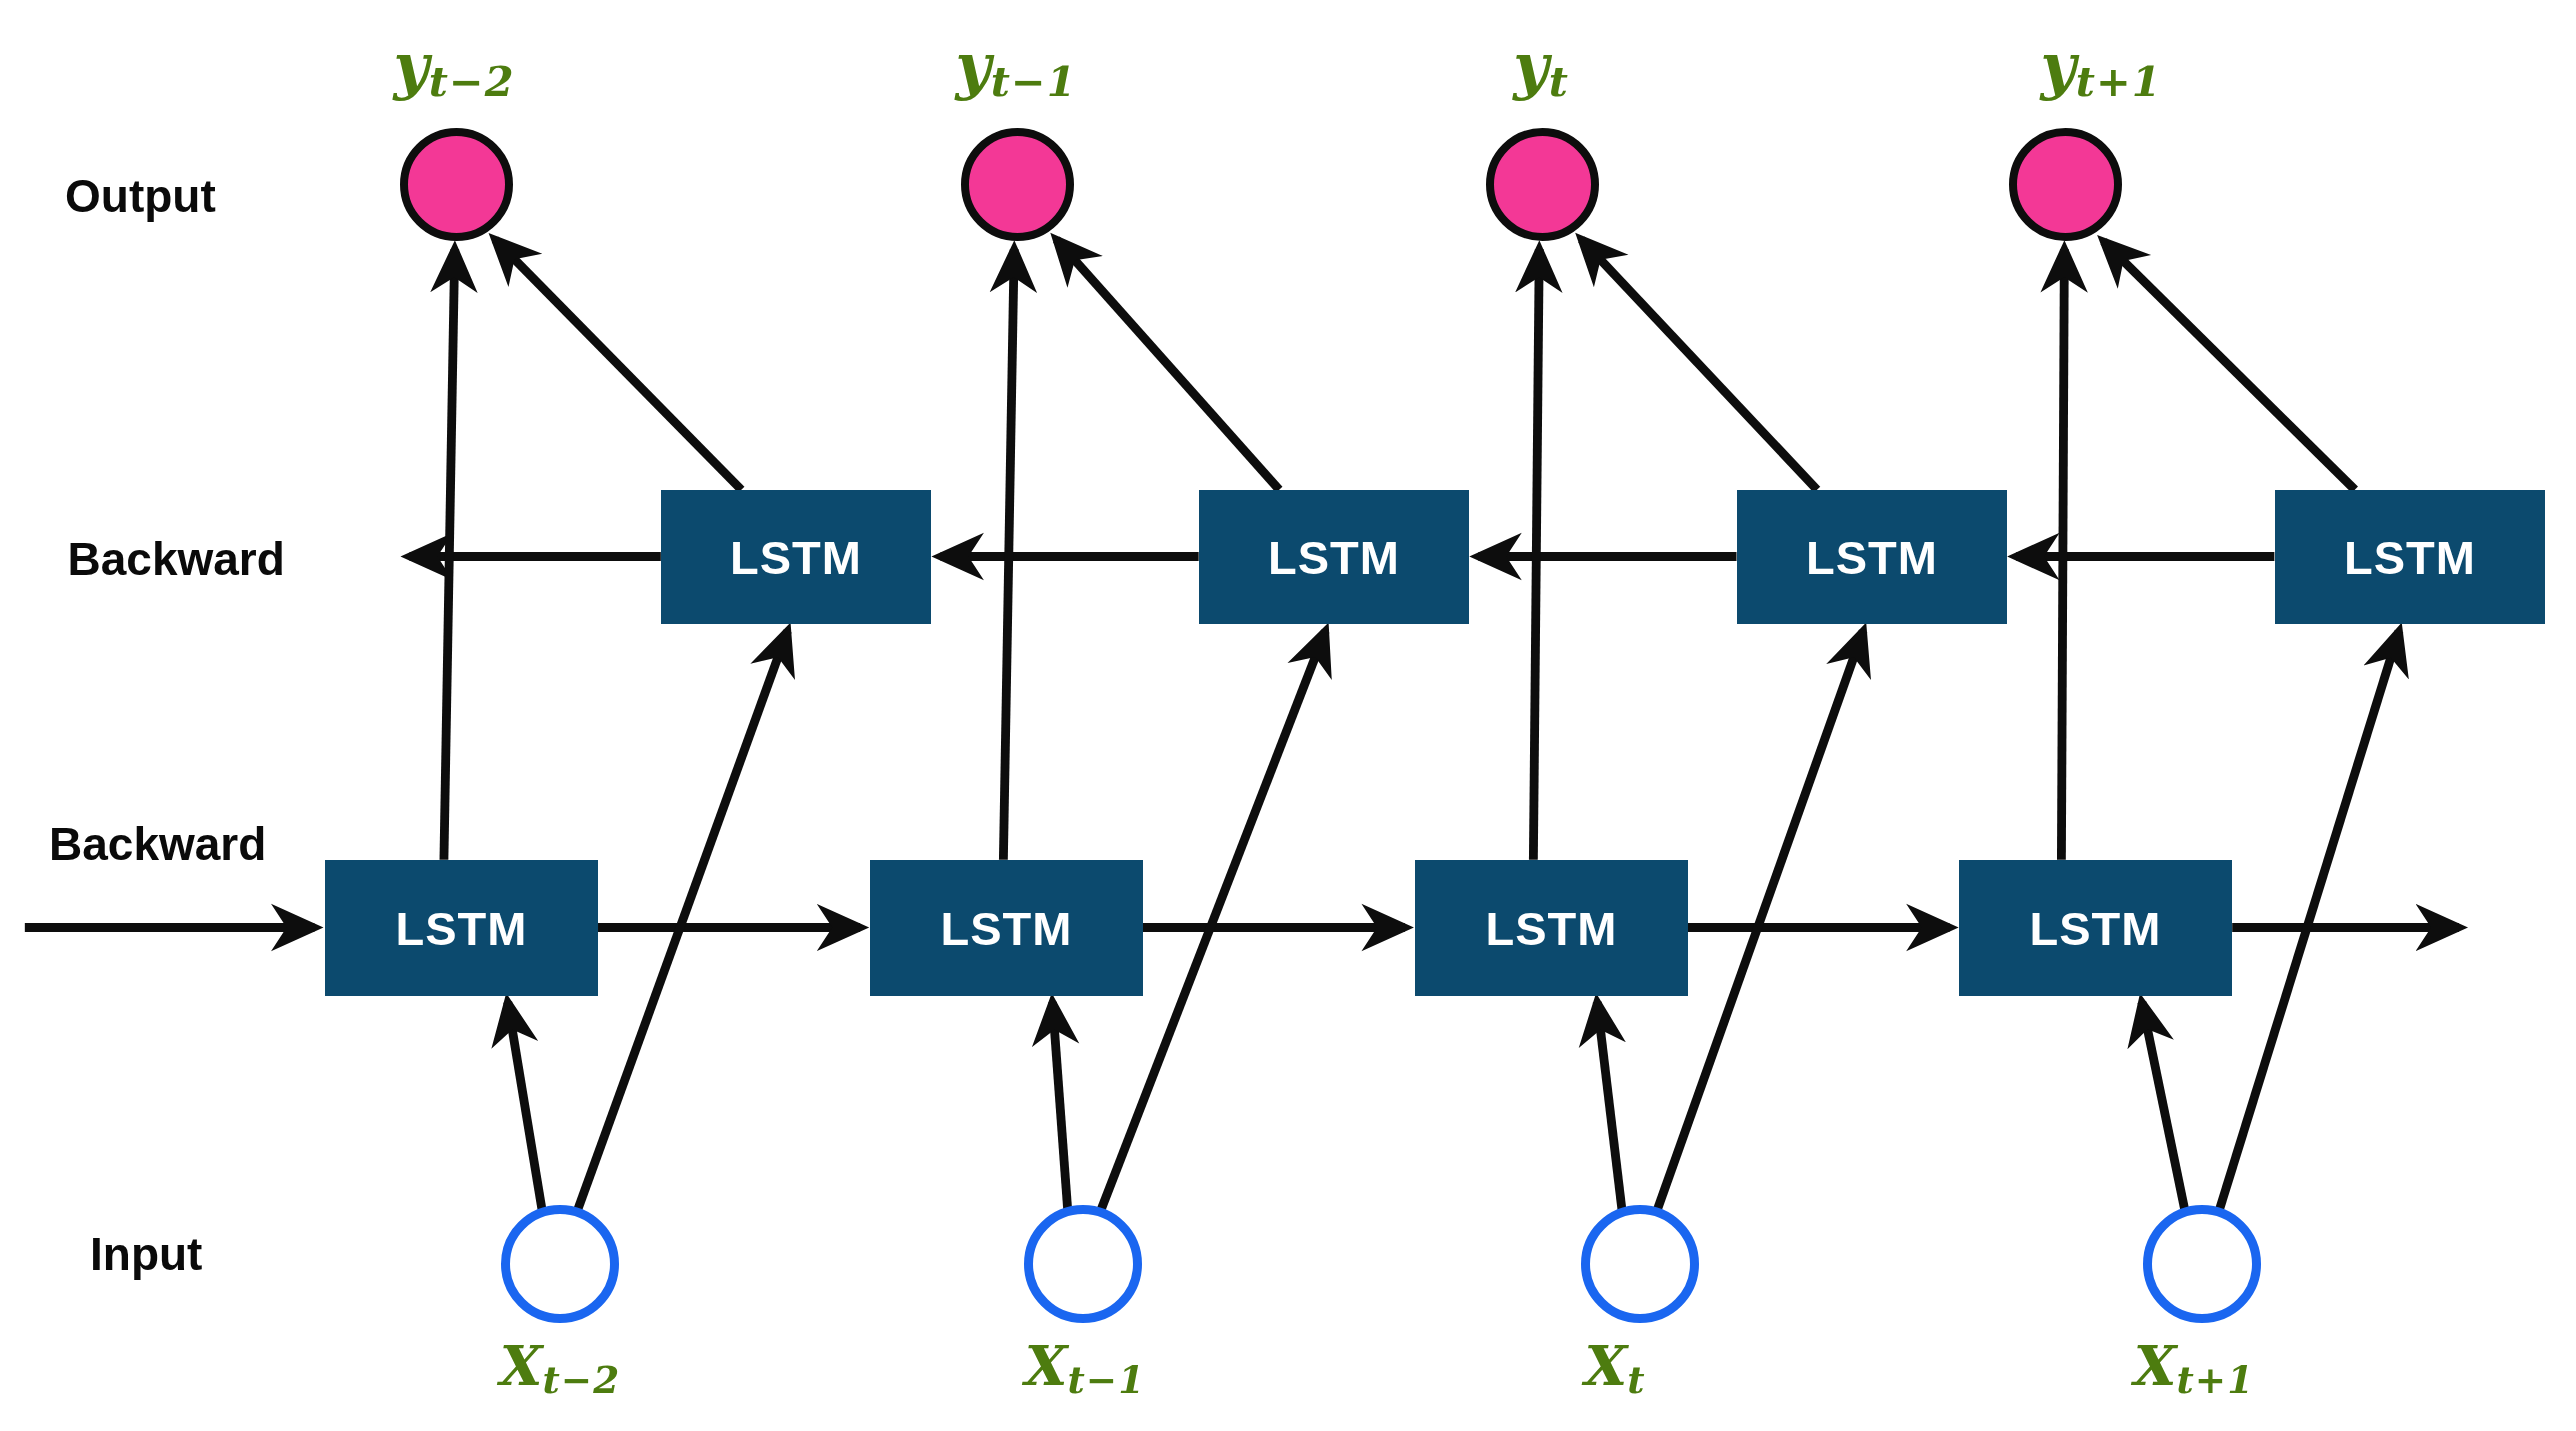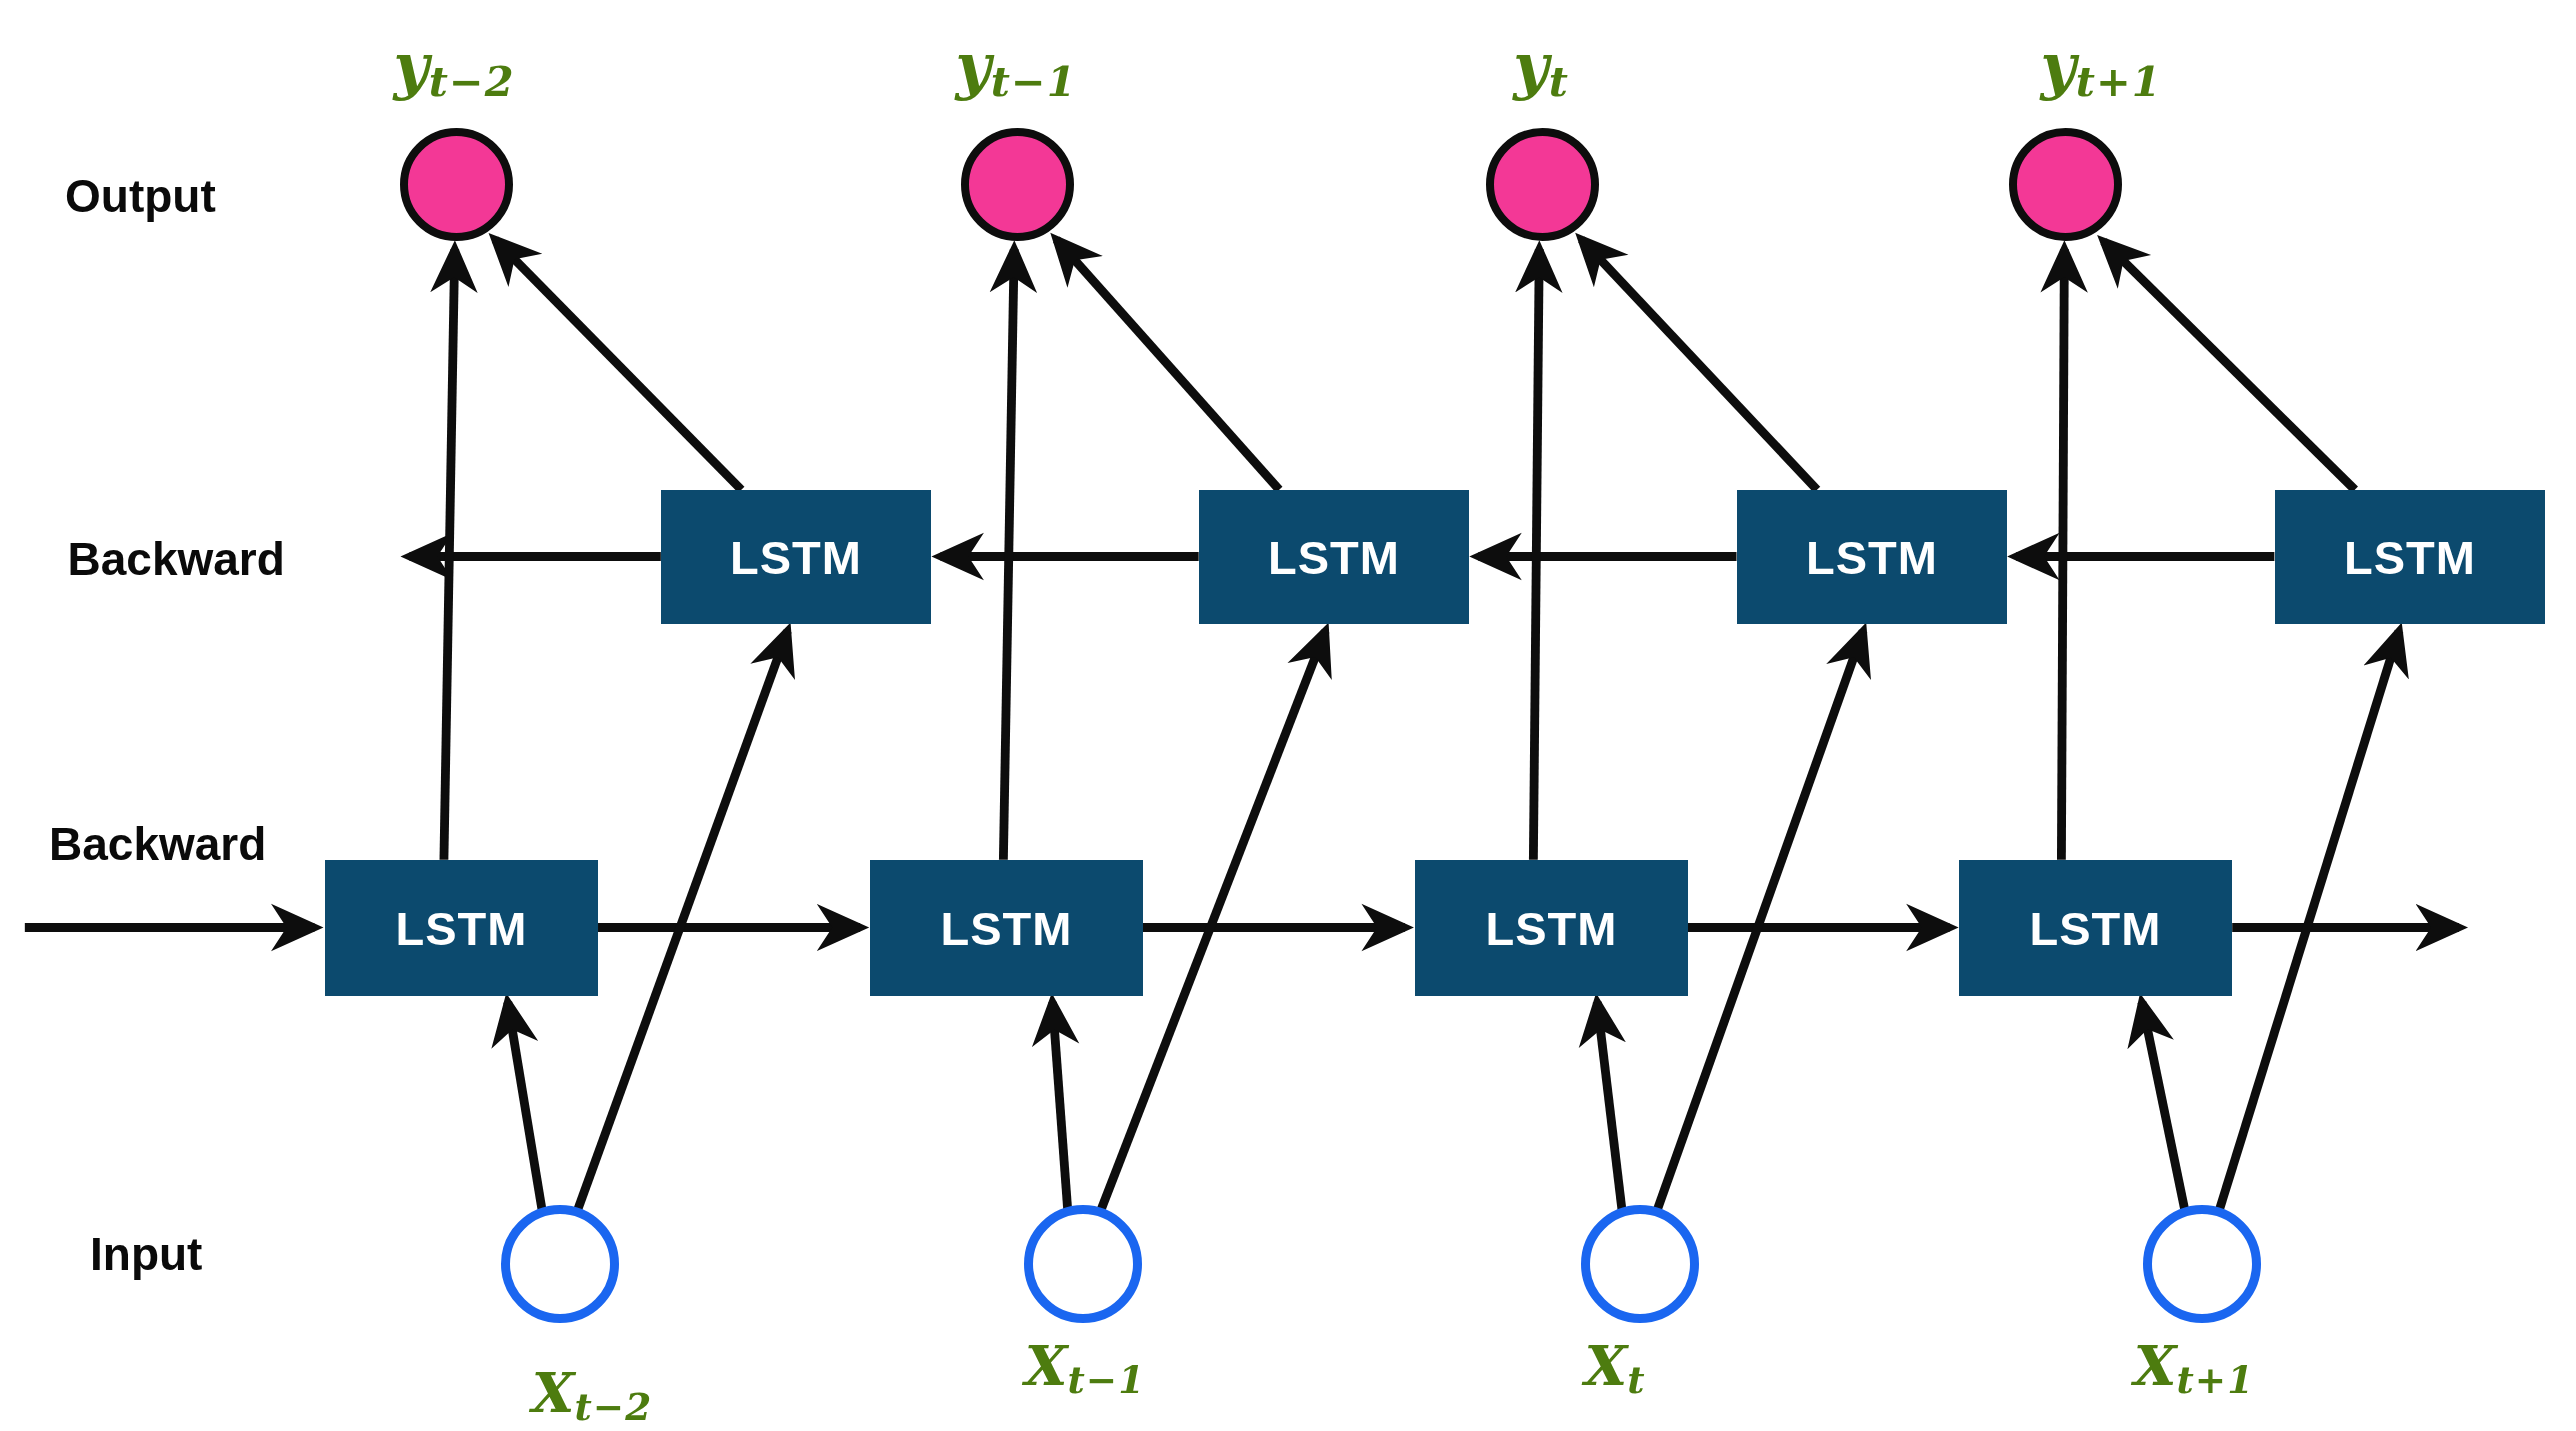--- a/index.html
+++ b/index.html
@@ -169,19 +169,19 @@
     </div>
   <div class="lstm-box fwd-box" style="left:1959px;">
       <span>LSTM</span>
     </div>
 
   <div class="in-node" style="left:501px;"></div>
   <div class="in-node" style="left:1024px;"></div>
   <div class="in-node" style="left:1581px;"></div>
   <div class="in-node" style="left:2143px;"></div>
 
-  <div class="math-label x-label" style="left:592px;margin-top:27px;"><span>X</span><sub>t−2</sub></div>
+  <div class="math-label x-label" style="left:560px;"><span>X</span><sub>t−2</sub></div>
   <div class="math-label x-label" style="left:1085px;"><span>X</span><sub>t−1</sub></div>
   <div class="math-label x-label" style="left:1615px;"><span>X</span><sub>t</sub></div>
   <div class="math-label x-label" style="left:2194px;"><span>X</span><sub>t+1</sub></div>
 
 </div>
 
 
 </body></html>

